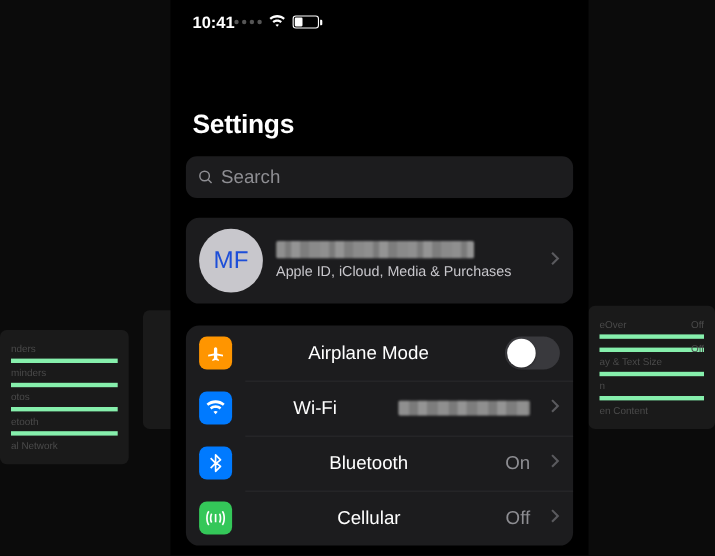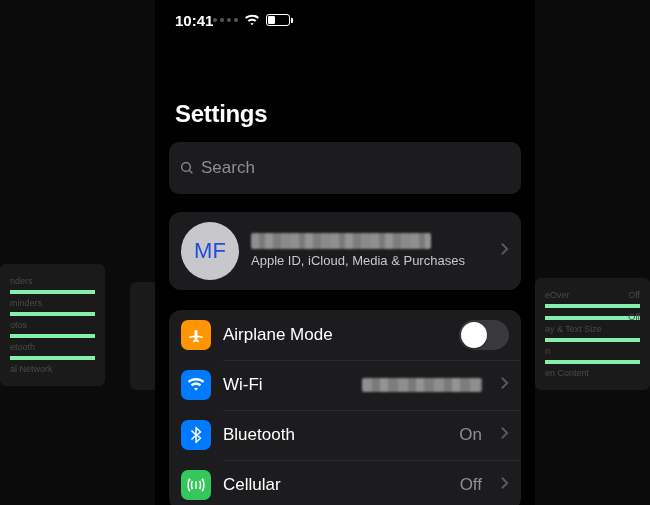--- a/index.html
+++ b/index.html
@@ -12,51 +12,51 @@
   .phone { position:absolute; left:155px; top:0; width:380px; height:505px; background:#000; }
   .sbar { height:40px; display:flex; align-items:center; padding:0 20px; color:#fff; font-size:15px; font-weight:600; }
   .sicons { display:flex; align-items:center; gap:6px; }
   .dots { display:flex; gap:3px; }
   .dots span { width:4px; height:4px; border-radius:50%; background:#555; }
   .wifi-sb svg { width:16px; height:12px; fill:#fff; }
   .batt { width:24px; height:12px; border:1.3px solid #fff; border-radius:3px; position:relative; }
   .batt::after { content:""; position:absolute; right:-4px; top:3px; width:2px; height:5px; background:#fff; border-radius:0 1px 1px 0; }
   .batt .fill { position:absolute; left:1px; top:1px; bottom:1px; width:7px; background:#fff; border-radius:1px; }
   .title { color:#fff; font-size:24px; font-weight:700; padding:60px 20px 14px; letter-spacing:-0.3px;}
-  .search { margin:0 14px 18px; background:#1c1c1e; border-radius:10px; height:52px; display:flex; align-items:center; padding:0 10px; gap:6px; }
+  .search { margin:0 14px 18px; background:#1c1c1e; border-radius:10px; height:38px; display:flex; align-items:center; padding:0 10px; gap:6px; }
   .search svg { width:16px; height:16px; stroke:#8e8e93; fill:none; stroke-width:2; }
   .search .ph { color:#8e8e93; font-size:17px; }
   .card { margin:0 14px 20px; background:#1c1c1e; border-radius:12px; }
   .account { display:flex; align-items:center; padding:10px 12px; gap:12px; }
   .avatar { width:58px; height:58px; border-radius:50%; background:#c8c7cc; color:#1d4ed8; display:flex; align-items:center; justify-content:center; font-size:22px; font-weight:500; }
   .acc-txt { flex:1; }
   .acc-name { height:16px; width:180px; background-image:linear-gradient(90deg,#8f8f8f 0 8px,#7a7a7a 8px 14px,#949494 14px 22px,#7d7d7d 22px 30px,#8a8a8a 30px 40px,#7f7f7f 40px 180px); background-size:40px 100%; filter:blur(1.2px); border-radius:2px; margin-bottom:4px; }
   .acc-sub { color:#c8c7cc; font-size:13px; line-height:1.25; }
   .chev { color:#5a5a5e; }
   .chev svg { width:9px; height:14px; fill:none; stroke:#5a5a5e; stroke-width:2.2; }
-  .row { display:flex; align-items:center; padding:10px 12px; gap:12px; position:relative; }
+  .row { display:flex; align-items:center; padding:10px 12px; gap:12px; position:relative;text-align:center; }
   .section .row + .row::before { content:""; position:absolute; left:54px; right:0; top:0; height:1px; background:#2a2a2c; }
   .icon { width:30px; height:30px; border-radius:7px; display:flex; align-items:center; justify-content:center; flex-shrink:0; }
   .icon svg { width:18px; height:18px; fill:#fff; }
   .ic-plane { background:#ff9500; }
   .ic-wifi  { background:#007aff; }
   .ic-bt    { background:#007aff; }
   .ic-cell  { background:#34c759; }
   .label { flex:1; color:#fff; font-size:17px; }
   .val   { color:#8e8e93; font-size:17px; margin-right:6px; }
   .val.redact { width:120px; height:14px; background-image:linear-gradient(90deg,#8f8f8f 0 10px,#7a7a7a 10px 18px,#949494 18px 26px,#7d7d7d 26px 36px); background-size:36px 100%; filter:blur(1.2px); border-radius:2px; }
   .toggle { width:50px; height:30px; background:#39393d; border-radius:15px; position:relative; }
   .toggle .knob { position:absolute; left:2px; top:2px; width:26px; height:26px; background:#fff; border-radius:50%; box-shadow:0 1px 2px rgba(0,0,0,.4); }
 </style>
 </head>
 <body>
 
 <div class="dim"></div>
 
-<div class="bg-panel" style="left:0; top:264px; width:105px;">
+<div class="bg-panel" style="left:0; top:300px; width:117px;">
   <div class="bg-row">nders</div>
   <div class="bg-row">minders</div>
   <div class="bg-row">otos</div>
   <div class="bg-row">etooth</div>
   <div class="bg-row">al Network</div>
 </div>
 <div class="bg-panel" style="left:130px; top:282px; width:70px; height:108px;"></div>
 <div class="bg-panel" style="right:0; top:278px; width:115px;">
   <div class="bg-row"><span>eOver</span><span class="bg-val">Off</span></div>
   <div class="bg-row"><span></span><span class="bg-val">Off</span></div>

